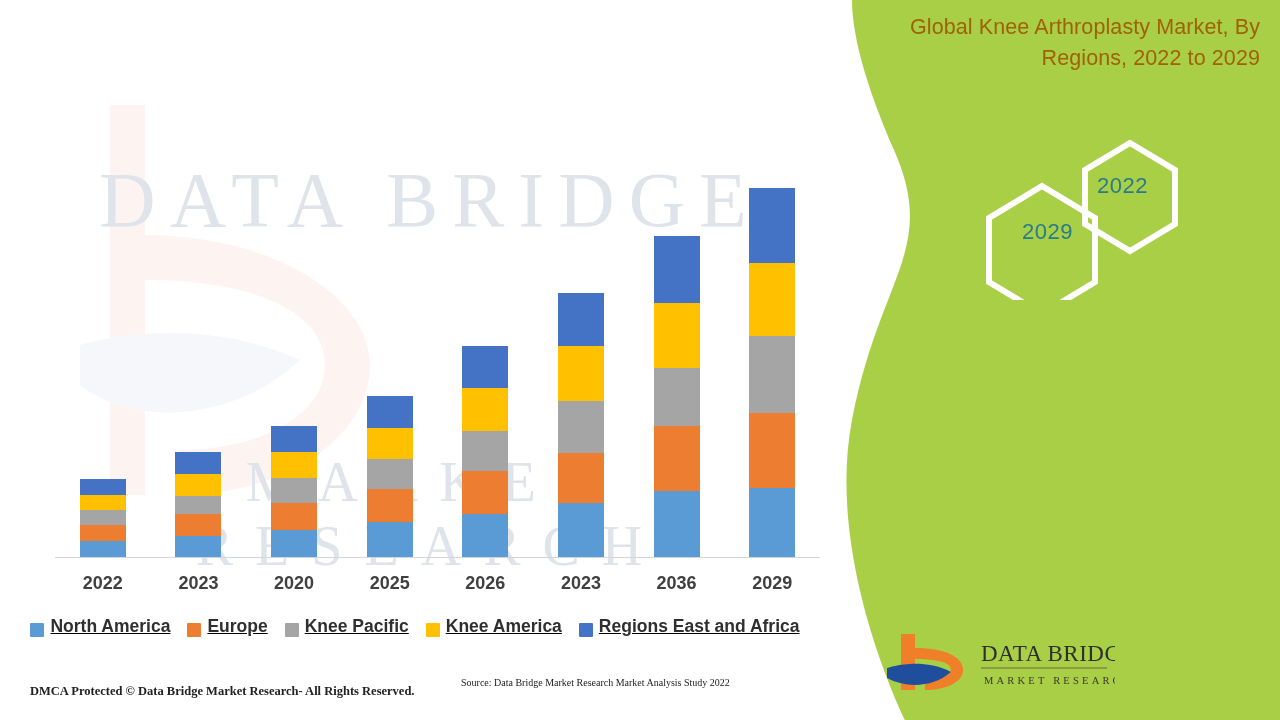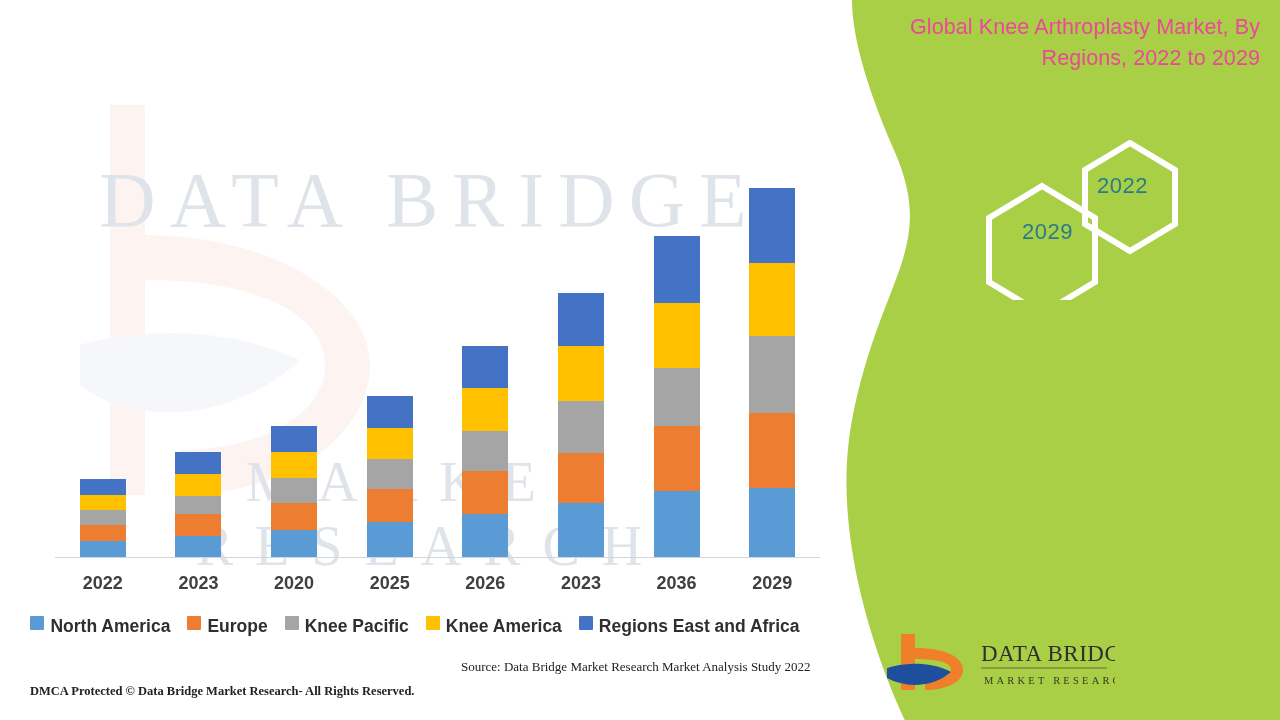--- a/index.html
+++ b/index.html
@@ -39,21 +39,21 @@
     left: 0;
     width: 450px;
     height: 720px;
   }
   .panel-title {
     position: absolute;
     top: 12px;
     left: 60px;
     width: 370px;
     text-align: right;
-    color: #ec4899;
+    color: #a16207;
     font-size: 21.5px;
     line-height: 31px;
     letter-spacing: 0.1px;
   }
 
   
   .hexwrap {
     position: absolute;
     top: 140px;
     left: 150px;
@@ -177,22 +177,23 @@
     top: 616px;
     left: 0;
     width: 830px;
     display: flex;
     justify-content: center;
     align-items: center;
     gap: 17px;
   }
   .legend-item {
     display: flex;
-    align-items: flex-start;
+    align-items: flex-end;
     gap: 6px;
+    text-decoration: underline;
   }
   .legend-swatch {
     width: 14px;
     height: 14px;
     border-radius: 1px;
   }
   .legend-text {
     color: #2f2f2f;
     font-size: 17.5px;
     font-weight: bold;
@@ -204,23 +205,23 @@
     left: 30px;
     top: 684px;
     color: #222222;
     font-size: 12.5px;
     font-family: "Liberation Serif", serif;
     font-weight: bold;
   }
   .footer-right {
     position: absolute;
     left: 461px;
-    top: 659px;
+    top: 677px;
     color: #222222;
-    font-size: 13px;
+    font-size: 10px;
     font-family: "Liberation Serif", serif;
   }
 </style>
 </head>
 <body>
 
 <div id="infographic">
 
   <div class="watermark">
     <svg class="wm-b" viewBox="0 0 330 420">

